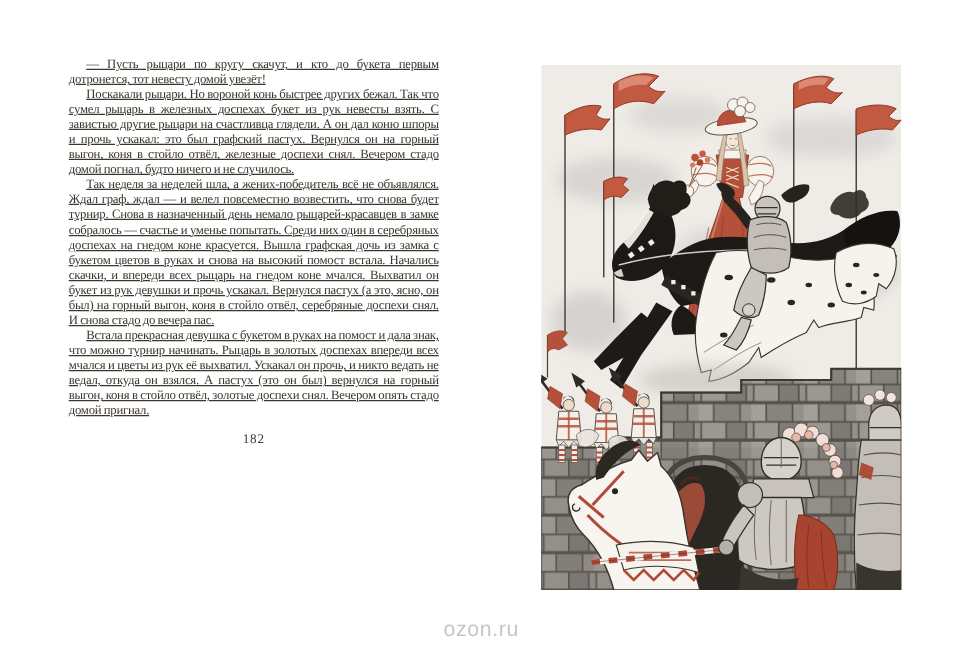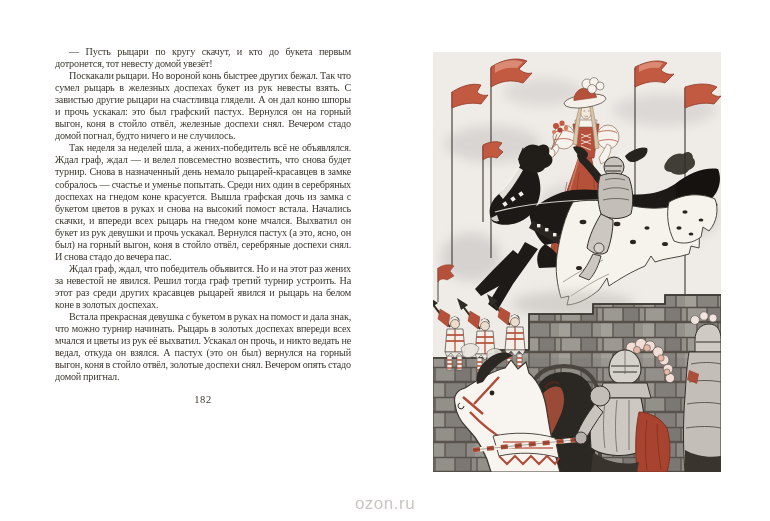--- a/index.html
+++ b/index.html
@@ -10,21 +10,21 @@
   }
   
   .left-page{
     position:absolute;left:55px;top:46px;width:296px;
     color:#3c362e;
   }
   .left-page p{
     margin:0;
     font-size:10.2px;line-height:12.05px;
     text-align:justify;text-indent:14px;
-    letter-spacing:-0.2px;word-spacing:-0.4px;
+    letter-spacing:-0.2px;word-spacing:-0.4px;text-decoration:underline;
   }
   .page-number{
     margin-top:11px;text-align:center;
     font-size:10.5px;letter-spacing:0.6px;color:#3c362e;
   }
   
   .illustration-frame{
     position:absolute;left:433px;top:52px;width:288px;height:420px;
   }
   .illustration-frame svg{display:block;width:288px;height:420px;}
@@ -37,21 +37,20 @@
     color:#c9c5c1;
   }
 </style>
 </head>
 <body>
 
 <div class="left-page">
   <p>— Пусть рыцари по кругу скачут, и кто до букета первым дотронется, тот невесту домой увезёт!</p>
   <p>Поскакали рыцари. Но вороной конь быстрее других бежал. Так что сумел рыцарь в железных доспехах букет из рук невесты взять. С завистью другие рыцари на счастливца глядели. А он дал коню шпоры и прочь ускакал: это был графский пастух. Вернулся он на горный выгон, коня в стойло отвёл, железные доспехи снял. Вечером стадо домой погнал, будто ничего и не случилось.</p>
   <p>Так неделя за неделей шла, а жених-победитель всё не объявлялся. Ждал граф, ждал — и велел повсеместно возвестить, что снова будет турнир. Снова в назначенный день немало рыцарей-красавцев в замке собралось — счастье и уменье попытать. Среди них один в серебряных доспехах на гнедом коне красуется. Вышла графская дочь из замка с букетом цветов в руках и снова на высокий помост встала. Начались скачки, и впереди всех рыцарь на гнедом коне мчался. Выхватил он букет из рук девушки и прочь ускакал. Вернулся пастух (а это, ясно, он был) на горный выгон, коня в стойло отвёл, серебряные доспехи снял. И снова стадо до вечера пас.</p>
-  <p>Ждал граф, ждал, что победитель объявится. Но и на этот раз жених за невестой не явился. Решил тогда граф третий турнир устроить. На этот раз среди других красавцев рыцарей явился и рыцарь на белом коне в золотых доспехах.</p>
   <p>Встала прекрасная девушка с букетом в руках на помост и дала знак, что можно турнир начинать. Рыцарь в золотых доспехах впереди всех мчался и цветы из рук её выхватил. Ускакал он прочь, и никто ведать не ведал, откуда он взялся. А пастух (это он был) вернулся на горный выгон, коня в стойло отвёл, золотые доспехи снял. Вечером опять стадо домой пригнал.</p>
   <div class="page-number">182</div>
 </div>
 
 <div class="illustration-frame" role="img" aria-label="Рыцарь в доспехах на вздыбленном вороном коне тянется к букету графской дочери в красном платье; красные флаги, каменная стена с аркой, трубачи и рыцари внизу">
 <svg viewBox="0 0 288 420" xmlns="http://www.w3.org/2000/svg">
   <defs>
     <filter id="soft" x="-40%" y="-40%" width="180%" height="180%">
           <feGaussianBlur stdDeviation="6"></feGaussianBlur>
         </filter>

